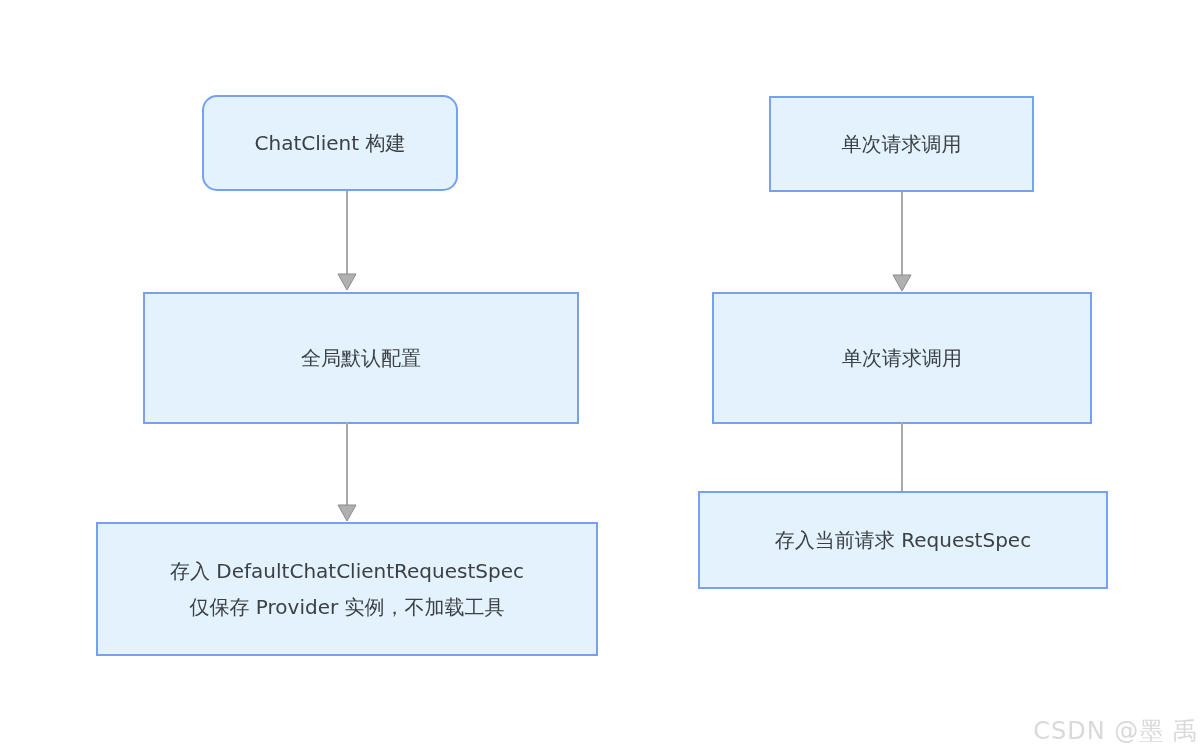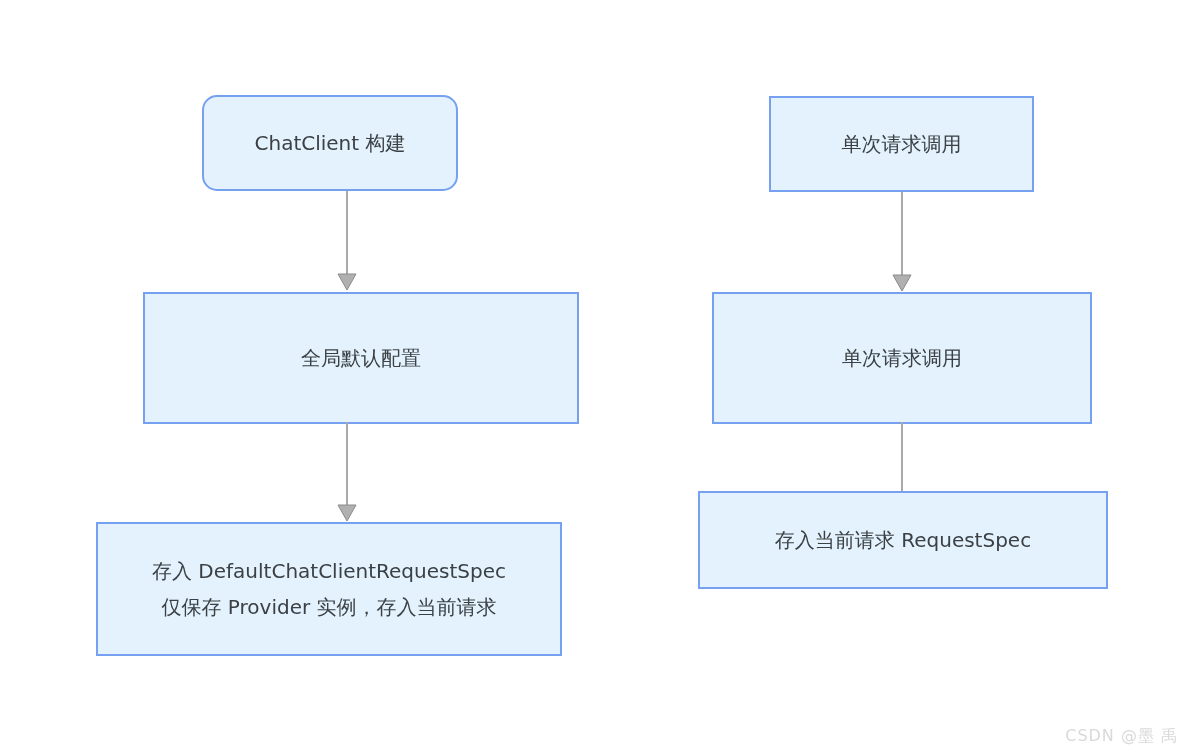--- a/index.html
+++ b/index.html
@@ -32,39 +32,39 @@
     align-items: center;
     justify-content: center;
     text-align: center;
     font-size: 20px;
     line-height: 36px;
   }
   .node .line { white-space: nowrap; }
   
   #n-l1 { left: 202px; top: 95px;  width: 256px; height: 96px; border-radius: 15px; }
   #n-l2 { left: 118px; top: 292px; width: 436px; height: 132px; margin-left: 25px; }
-  #n-l3 { left: 96px;  top: 522px; width: 466px; height: 134px; }
+  #n-l3 { left: 96px;  top: 522px; width: 502px; height: 134px; }
   
   #n-r1 { left: 769px; top: 96px;  width: 265px; height: 96px; }
   #n-r2 { left: 712px; top: 292px; width: 380px; height: 132px; }
   #n-r3 { left: 698px; top: 491px; width: 410px; height: 98px; }
   
   .arrow { position: absolute; display: block; }
   .arrow line { stroke: var(--arrow-shaft); stroke-width: 2; }
   .arrow path { fill: var(--arrow-head-fill); stroke: var(--arrow-head-stroke); stroke-width: 1; }
   #a-l1 { left: 336px; top: 191px; }
   #a-l2 { left: 336px; top: 422px; }
   #a-r1 { left: 891px; top: 192px; }
   #a-r2 { left: 891px; top: 422px; }
   
   .watermark {
     position: absolute;
-    right: 24px;
+    right: 4px;
     bottom: 5px;
-    font-size: 16px;
+    font-size: 24px;
     letter-spacing: 1px;
     color: var(--watermark);
     text-shadow: 1px 1px 0 #ffffff;
     white-space: nowrap;
   }
 </style>
 </head>
 <body>
 
 <div class="canvas">
@@ -82,21 +82,21 @@
     <span class="line">全局默认配置</span>
   </div>
 
   <svg class="arrow" id="a-l2" width="22" height="100" viewBox="0 0 22 100" xmlns="http://www.w3.org/2000/svg">
     <line x1="11" y1="0" x2="11" y2="85"></line>
     <path d="M2 83 L20 83 L11 99 Z"></path>
   </svg>
 
   <div class="node" id="n-l3">
     <span class="line">存入 DefaultChatClientRequestSpec</span>
-    <span class="line">仅保存 Provider 实例，存入当前请求</span>
+    <span class="line">仅保存 Provider 实例，不加载工具</span>
   </div>
 
   <div class="node" id="n-r1">
     <span class="line">单次请求调用</span>
   </div>
 
   <svg class="arrow" id="a-r1" width="22" height="100" viewBox="0 0 22 100" xmlns="http://www.w3.org/2000/svg">
     <line x1="11" y1="0" x2="11" y2="85"></line>
     <path d="M2 83 L20 83 L11 99 Z"></path>
   </svg>

